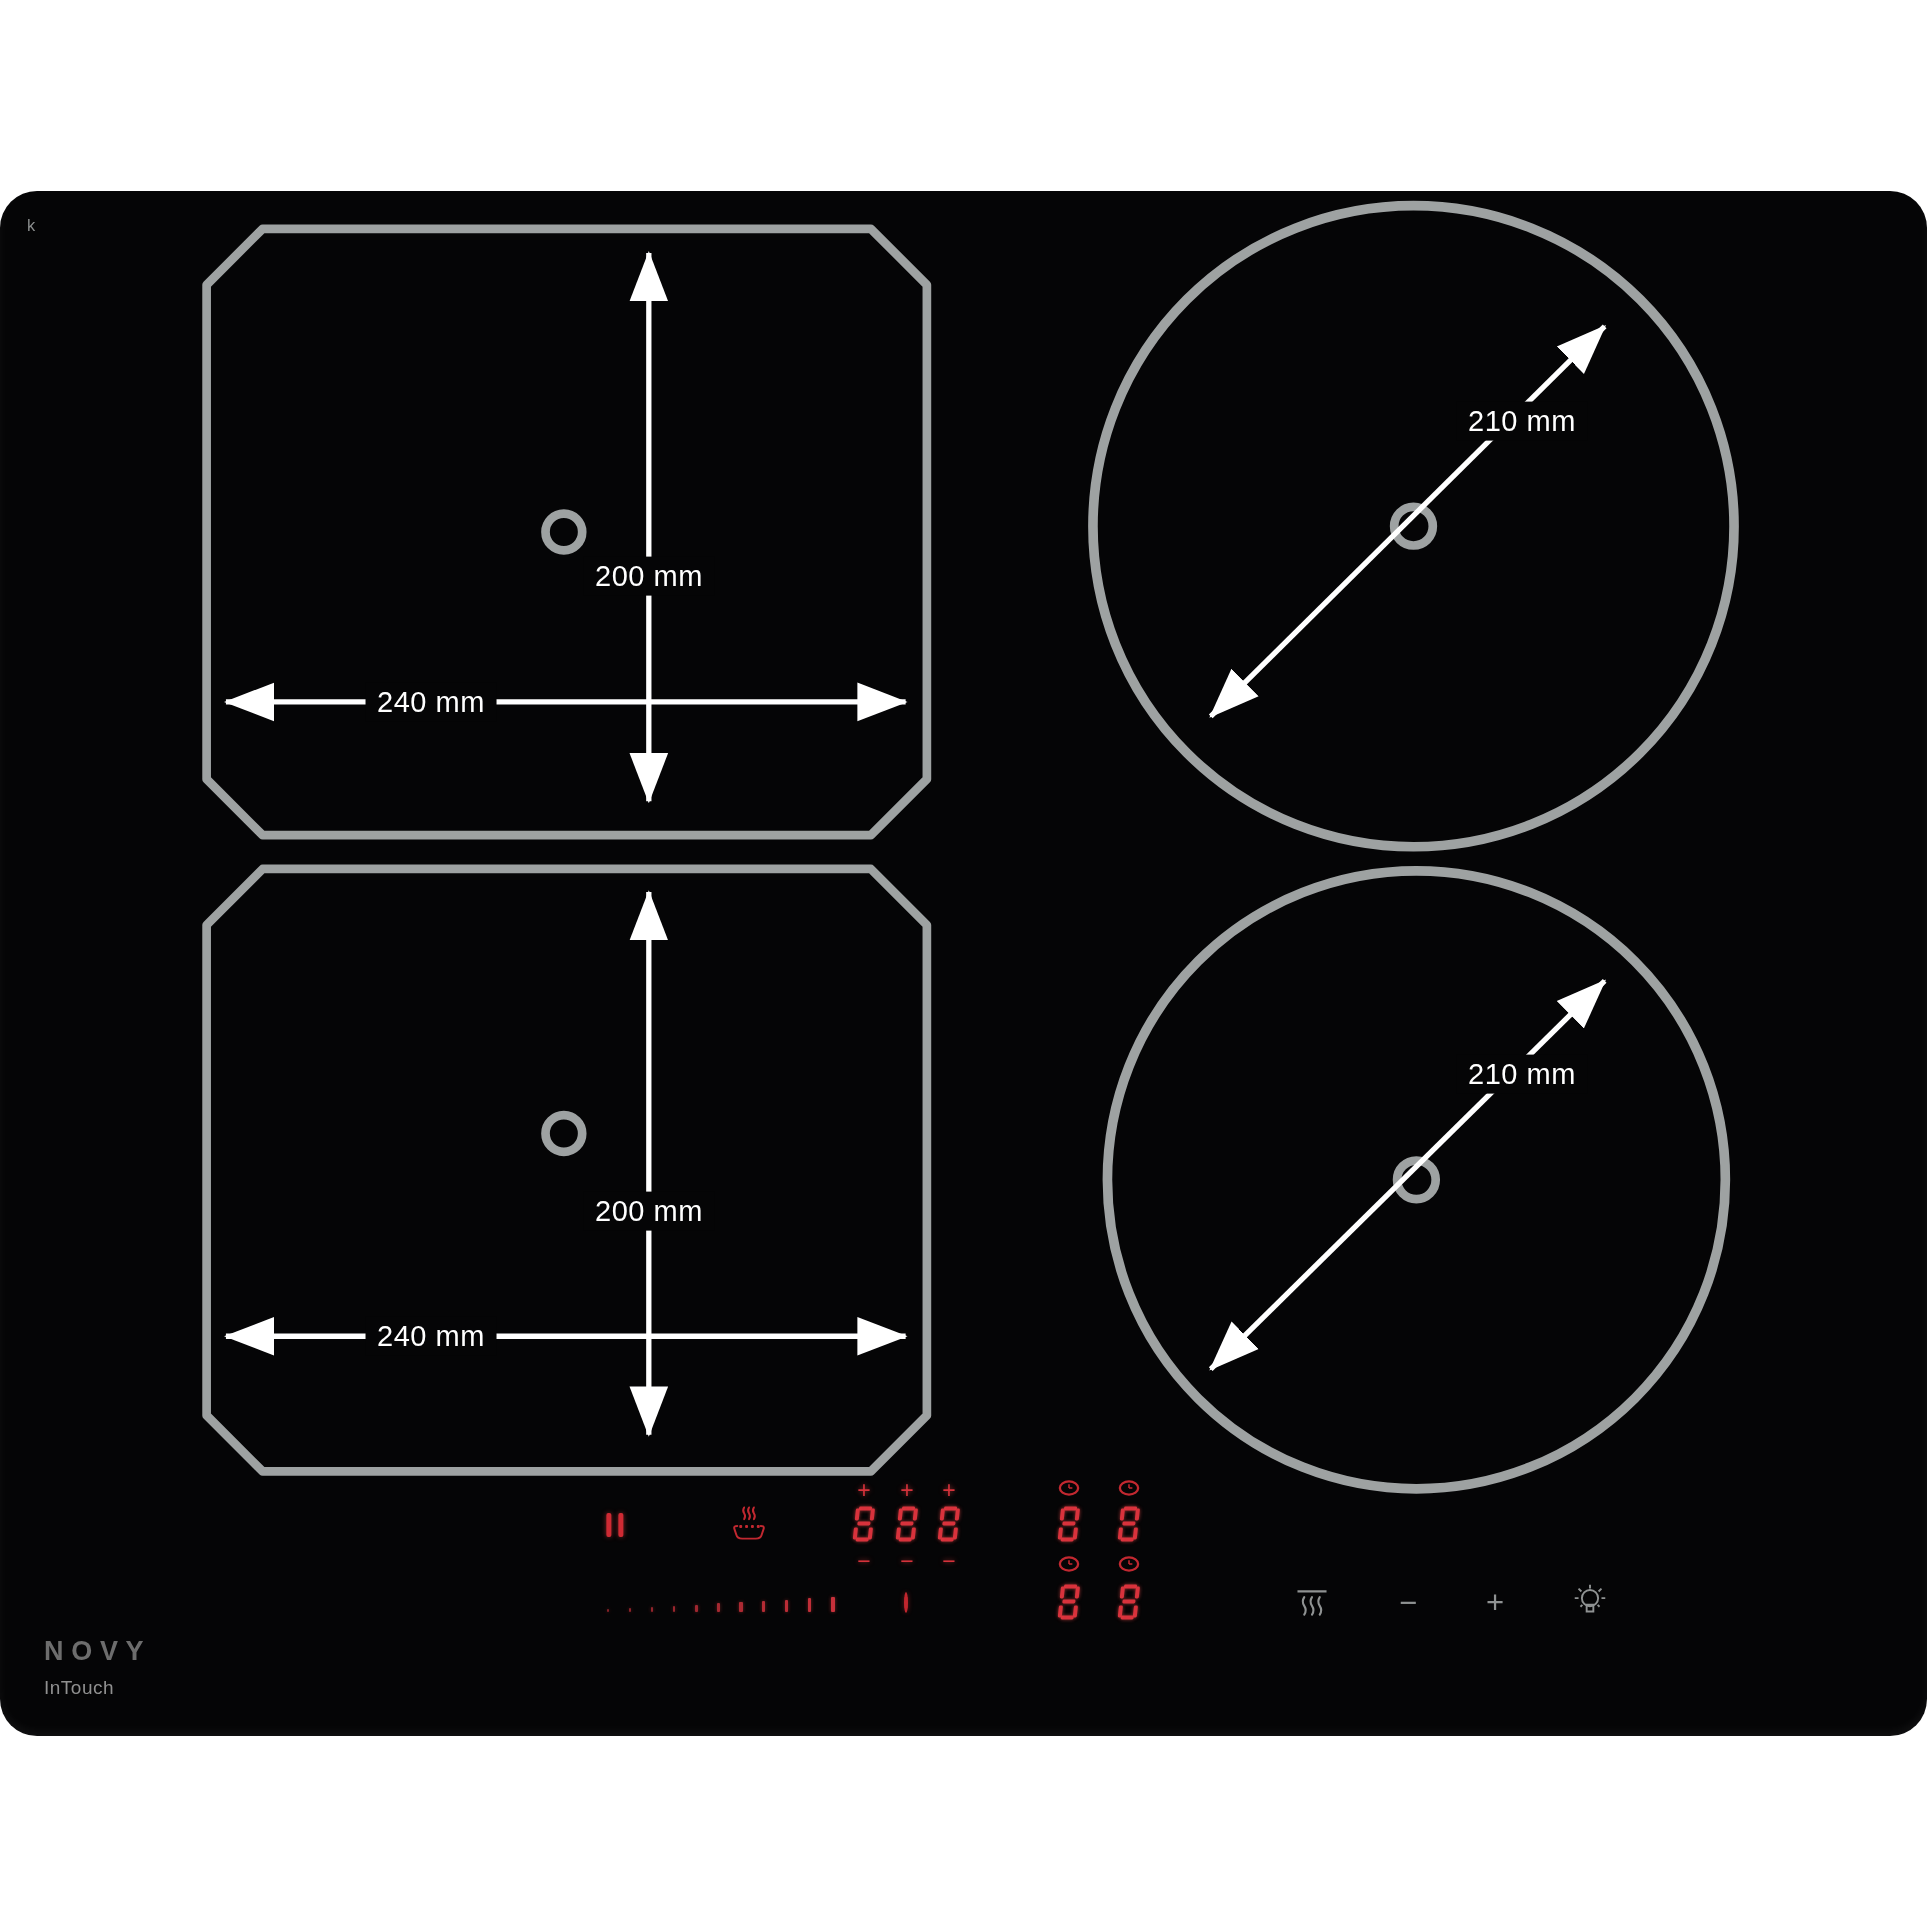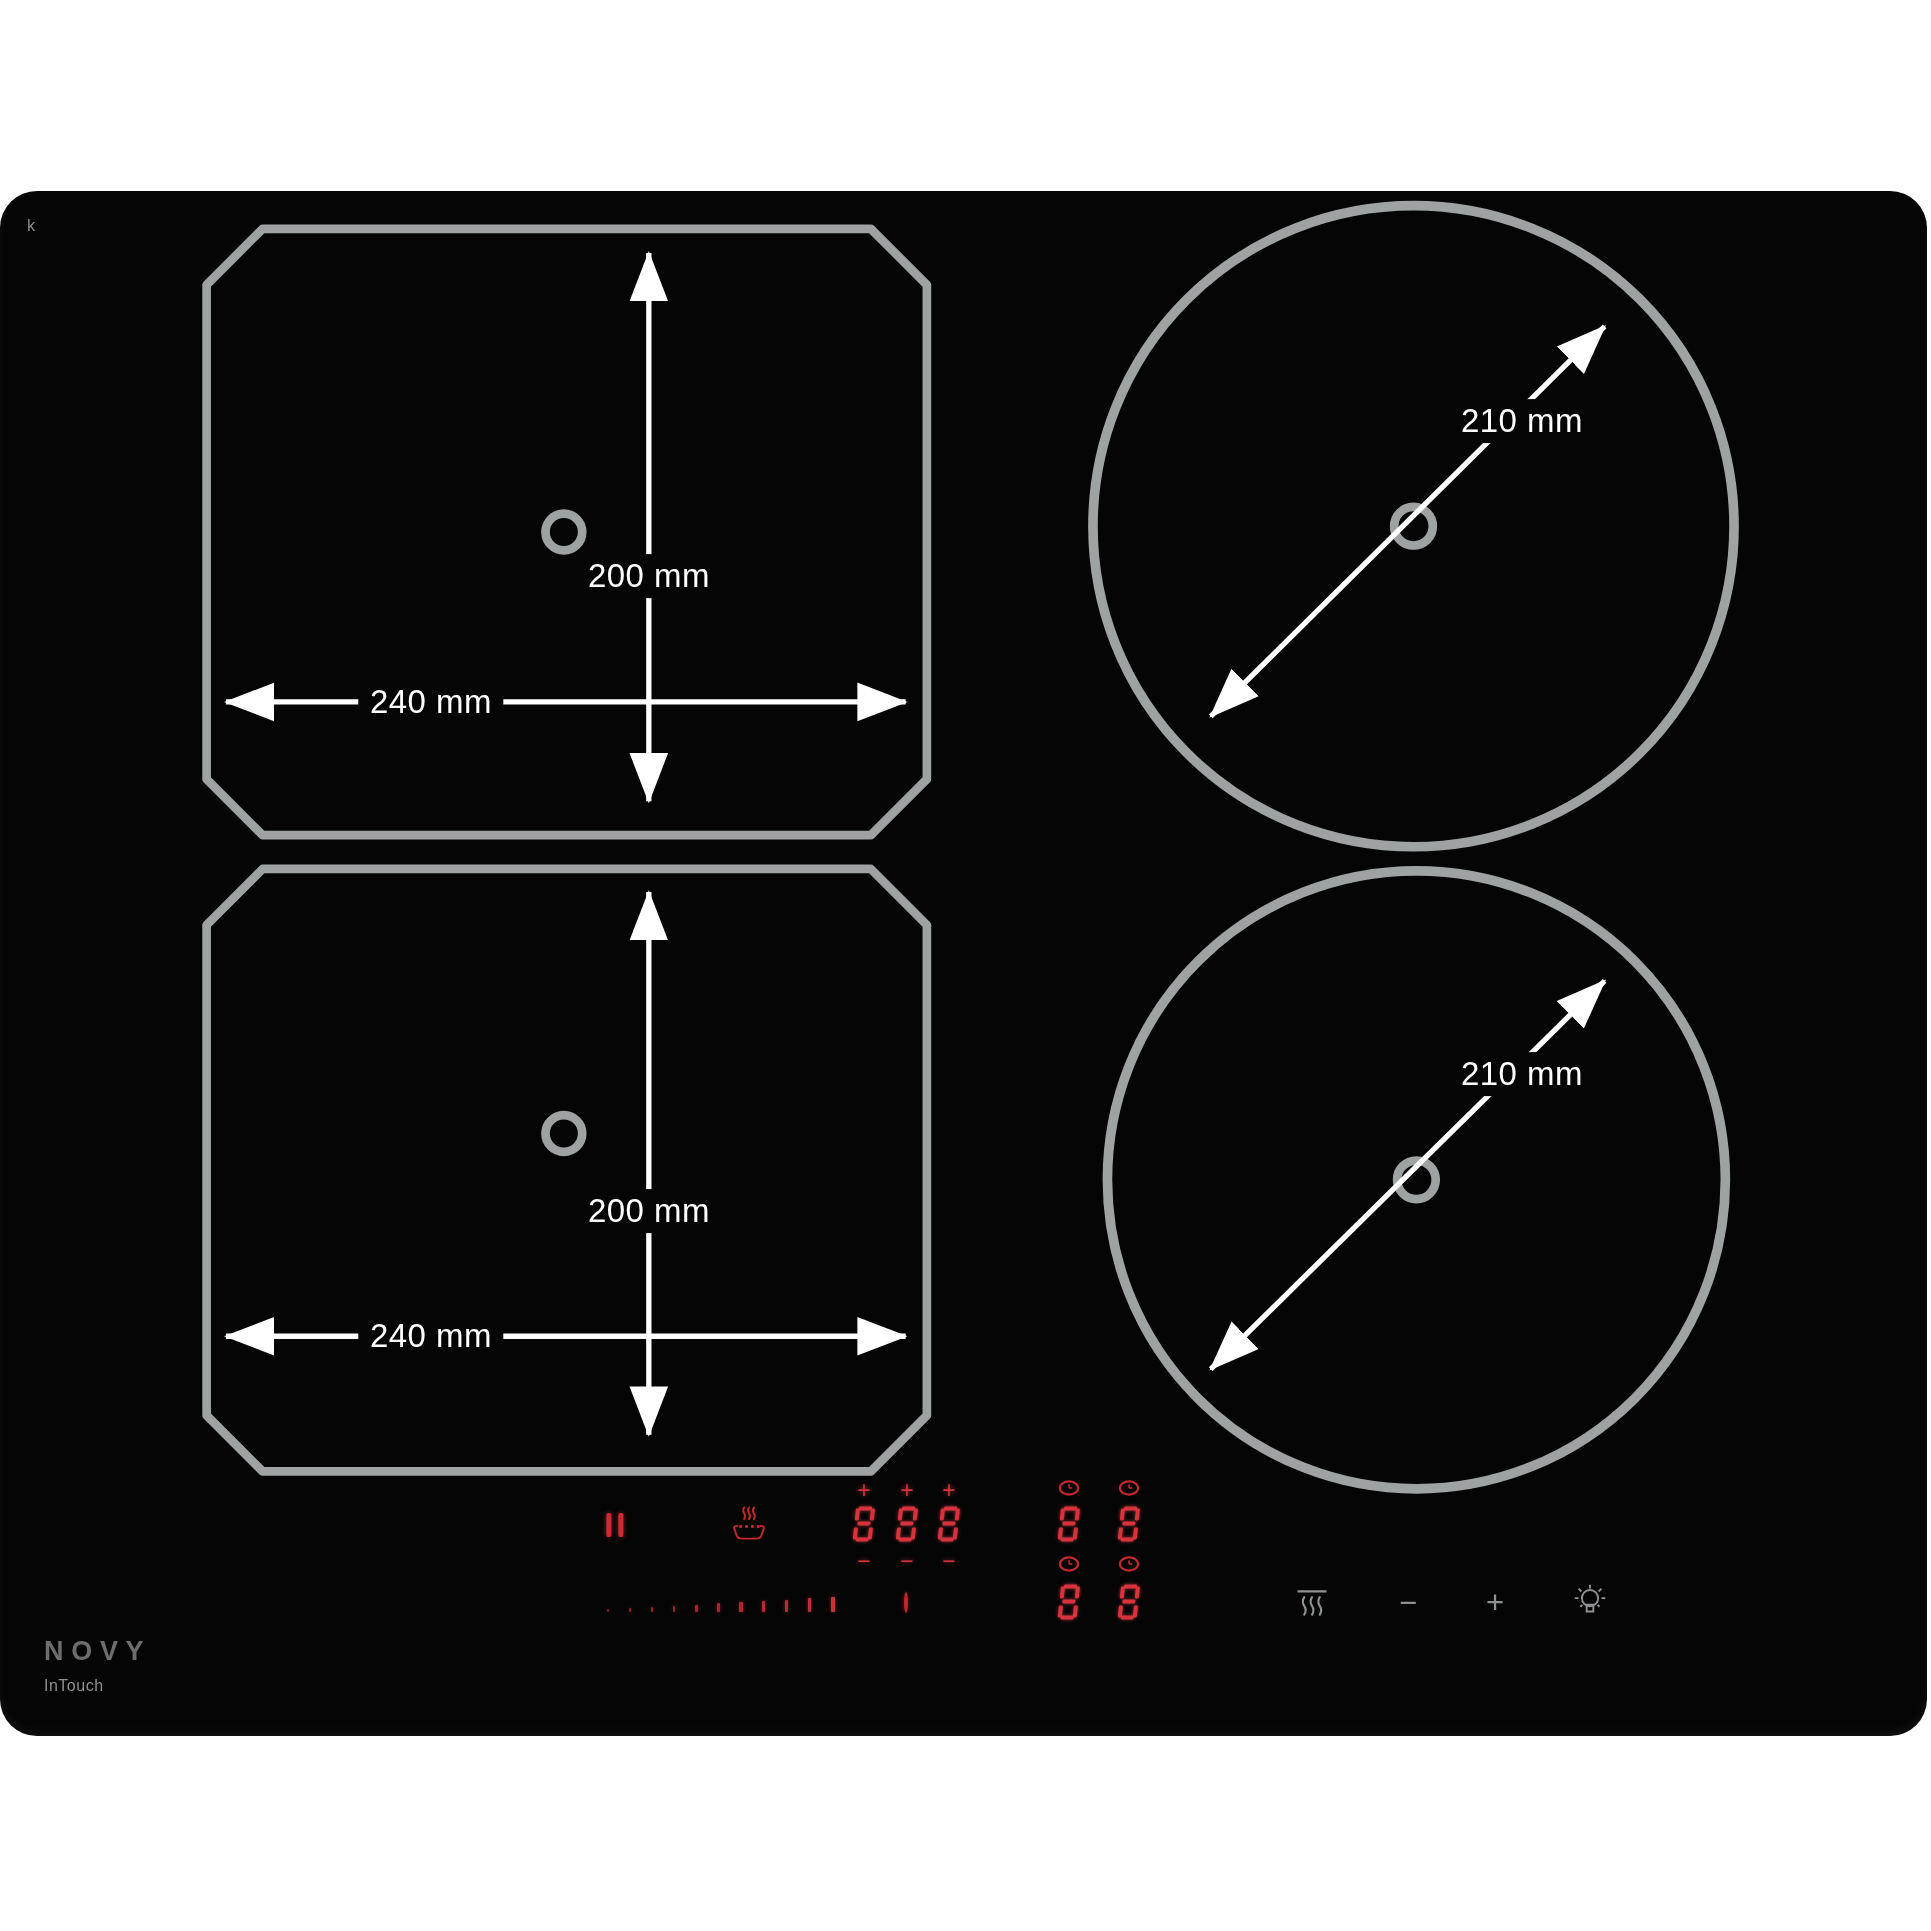--- a/index.html
+++ b/index.html
@@ -6,21 +6,21 @@
   body{width:1931px;height:1931px;background:#ffffff;position:relative;
        font-family:"Liberation Sans", sans-serif;overflow:hidden;}
 
   .panel{position:absolute;left:0;top:191px;width:1927px;height:1545px;
          background:#050506;border-radius:37px;
          box-shadow:inset 0 -4.8px 9.7px rgba(255,255,255,.05);}
 
   .overlay{position:absolute;left:0;top:0;width:1931px;height:1931px;pointer-events:none;}
 
   .dim-label{position:absolute;transform:translate(-50%,-50%);
-             color:#ffffff;font-size:33px;letter-spacing:0.5px;
+             color:#ffffff;font-size:29px;letter-spacing:0.5px;
              background:#050506;padding:2.9px 11.6px;white-space:nowrap;z-index:5;}
 
   .watermark{position:absolute;left:27px;top:216px;color:#8a8d8d;font-size:16.4px;}
 
   
   .ctl{position:absolute;transform:translate(-50%,-50%);z-index:6;}
   .red{color:#d5323b;text-shadow:0 0 5.8px rgba(255,70,70,.55);}
   .gray-ctl{color:#8f9292;}
 
   .pause-bars{display:flex;gap:7.7px;}
@@ -47,21 +47,21 @@
   .slider i{display:block;background:#c8303a;border-radius:1px;margin-right:auto;
             box-shadow:0 0 3.9px rgba(255,70,70,.45);}
 
   .power-ring{width:26px;height:26px;border:2.9px solid #c2262e;border-radius:50%;
               position:relative;box-shadow:0 0 5.8px rgba(255,60,60,.4),inset 0 0 3.9px rgba(255,60,60,.3);}
   .power-ring i{position:absolute;left:50%;top:50%;transform:translate(-50%,-50%);
                 width:2.9px;height:12.6px;background:#c2262e;border-radius:1px;}
 
   .brand{position:absolute;left:44px;top:1636px;z-index:6;}
   .brand .novy{font-size:27px;font-weight:700;letter-spacing:7.7px;color:#6d6d6d;}
-  .brand .line{font-size:16px;font-weight:400;color:#909090;margin-top:9.7px;letter-spacing:0.5px;}
+  .brand .line{font-size:19px;font-weight:400;color:#909090;margin-top:9.7px;letter-spacing:0.5px;}
 </style>
 </head>
 <body>
 
 <div class="panel"></div>
 
 <div class="watermark">k</div>
 
 <svg class="overlay" viewBox="0 0 2000 2000">
   <defs>

